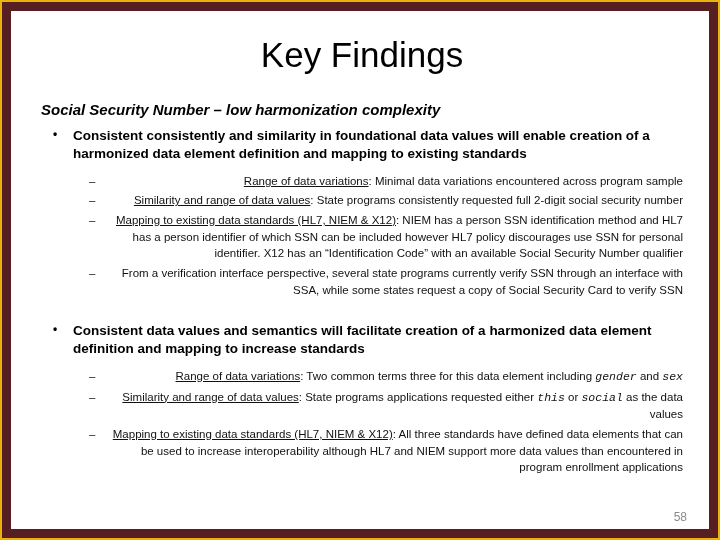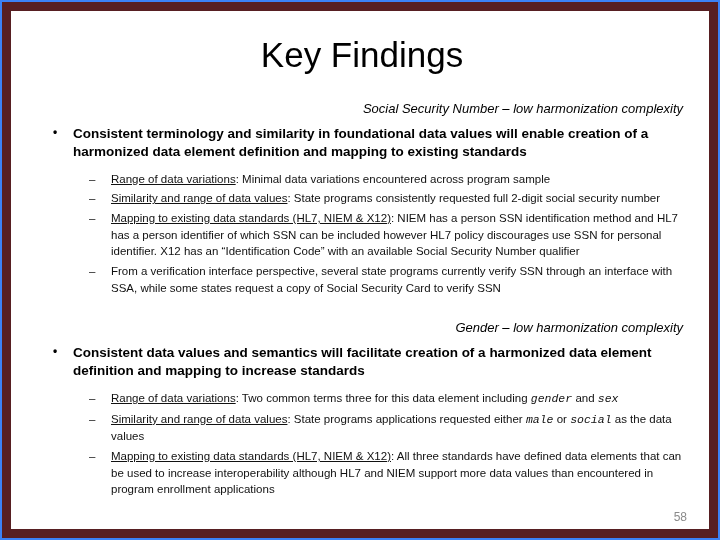--- a/index.html
+++ b/index.html
@@ -1,60 +1,59 @@
 <!DOCTYPE html>
 <html><head>
 <meta charset="utf-8">
 <style>
   html,body{margin:0;padding:0;background:#ffffff;}
-  .stage{position:relative;width:720px;height:540px;background:#3b82f6;overflow:hidden;}
+  .stage{position:relative;width:720px;height:540px;background:#eab308;overflow:hidden;}
   .slide{
     position:absolute;inset:2px;
     border:9px solid #571f22;
     background:#ffffff;
     font-family:"Liberation Sans", sans-serif;
     color:#1a1a1a;
     box-sizing:border-box;
   }
   .content{padding:14px 26px 0 30px;}
   .title{
     text-align:center;
     font-size:35px;
     font-weight:400;
     color:#000;
     margin:10px 0 26px 0;
   }
   .heading{
-    font-size:13px;
-    font-weight:normal;
+    font-size:15px;
+    font-weight:bold;
     font-style:italic;
     color:#000;
     margin:0 0 9px 0;
-    text-align:right;
   }
   .l1{
     display:flex;
     gap:10px;
     margin:0 0 10px 12px;
     font-size:13.5px;
     font-weight:bold;
     line-height:1.32;
     color:#000;
   }
   .m1{width:10px;flex:none;font-size:12px;}
   .l2{
     display:flex;
     gap:10px;
     margin:0 0 3px 48px;
     font-size:11.5px;
     line-height:1.45;
     color:#111;
   }
   .m2{width:12px;flex:none;}
-  .l2text{flex:1;}
+  .l2text{flex:1;text-align:right;}
   .u{text-decoration:underline;}
   .i{font-style:italic;font-family:Liberation Mono, monospace;}
   .sec2{margin-top:24px;}
   .pagenum{
     position:absolute;
     right:22px;
     bottom:5px;
     font-size:12px;
     color:#8a8a8a;
   }
@@ -66,21 +65,21 @@
   <div class="slide">
     <div class="content">
 
       <h1 class="title">Key Findings</h1>
 
       <section>
         <h2 class="heading">Social Security Number – low harmonization complexity</h2>
 
         <div class="l1">
           <span class="m1">•</span>
-          <span class="l1text">Consistent terminology and similarity in foundational data values will enable creation of a harmonized data element definition and mapping to existing standards</span>
+          <span class="l1text">Consistent consistently and similarity in foundational data values will enable creation of a harmonized data element definition and mapping to existing standards</span>
         </div>
 
         <div class="l2">
           <span class="m2">–</span>
           <span class="l2text"><span class="u">Range of data variations</span><span>: Minimal data variations encountered across program sample</span></span>
         </div>
 
         <div class="l2">
           <span class="m2">–</span>
           <span class="l2text"><span class="u">Similarity and range of data values</span><span>: State programs consistently requested full 2-digit social security number</span></span>
@@ -91,35 +90,34 @@
           <span class="l2text"><span class="u">Mapping to existing data standards (HL7, NIEM &amp; X12)</span><span>: NIEM has a person SSN identification method and HL7 has a person identifier of which SSN can be included however HL7 policy discourages use SSN for personal identifier. X12 has an “Identification Code” with an available Social Security Number qualifier</span></span>
         </div>
 
         <div class="l2">
           <span class="m2">–</span>
           <span class="l2text"><span>From a verification interface perspective, several state programs currently verify SSN through an interface with SSA, while some states request a copy of Social Security Card to verify SSN</span></span>
         </div>
       </section>
 
       <section class="sec2">
-        <h2 class="heading">Gender – low harmonization complexity</h2>
 
         <div class="l1">
           <span class="m1">•</span>
           <span class="l1text">Consistent data values and semantics will facilitate creation of a harmonized data element definition and mapping to increase standards</span>
         </div>
 
         <div class="l2">
           <span class="m2">–</span>
           <span class="l2text"><span class="u">Range of data variations</span><span>: Two common terms three for this data element including </span><span class="i">gender</span><span> and </span><span class="i">sex</span></span>
         </div>
 
         <div class="l2">
           <span class="m2">–</span>
-          <span class="l2text"><span class="u">Similarity and range of data values</span><span>: State programs applications requested either </span><span class="i">male</span><span> or </span><span class="i">social</span><span> as the data values</span></span>
+          <span class="l2text"><span class="u">Similarity and range of data values</span><span>: State programs applications requested either </span><span class="i">this</span><span> or </span><span class="i">social</span><span> as the data values</span></span>
         </div>
 
         <div class="l2">
           <span class="m2">–</span>
           <span class="l2text"><span class="u">Mapping to existing data standards (HL7, NIEM &amp; X12)</span><span>: All three standards have defined data elements that can be used to increase interoperability although HL7 and NIEM support more data values than encountered in program enrollment applications</span></span>
         </div>
       </section>
 
     </div>
 

